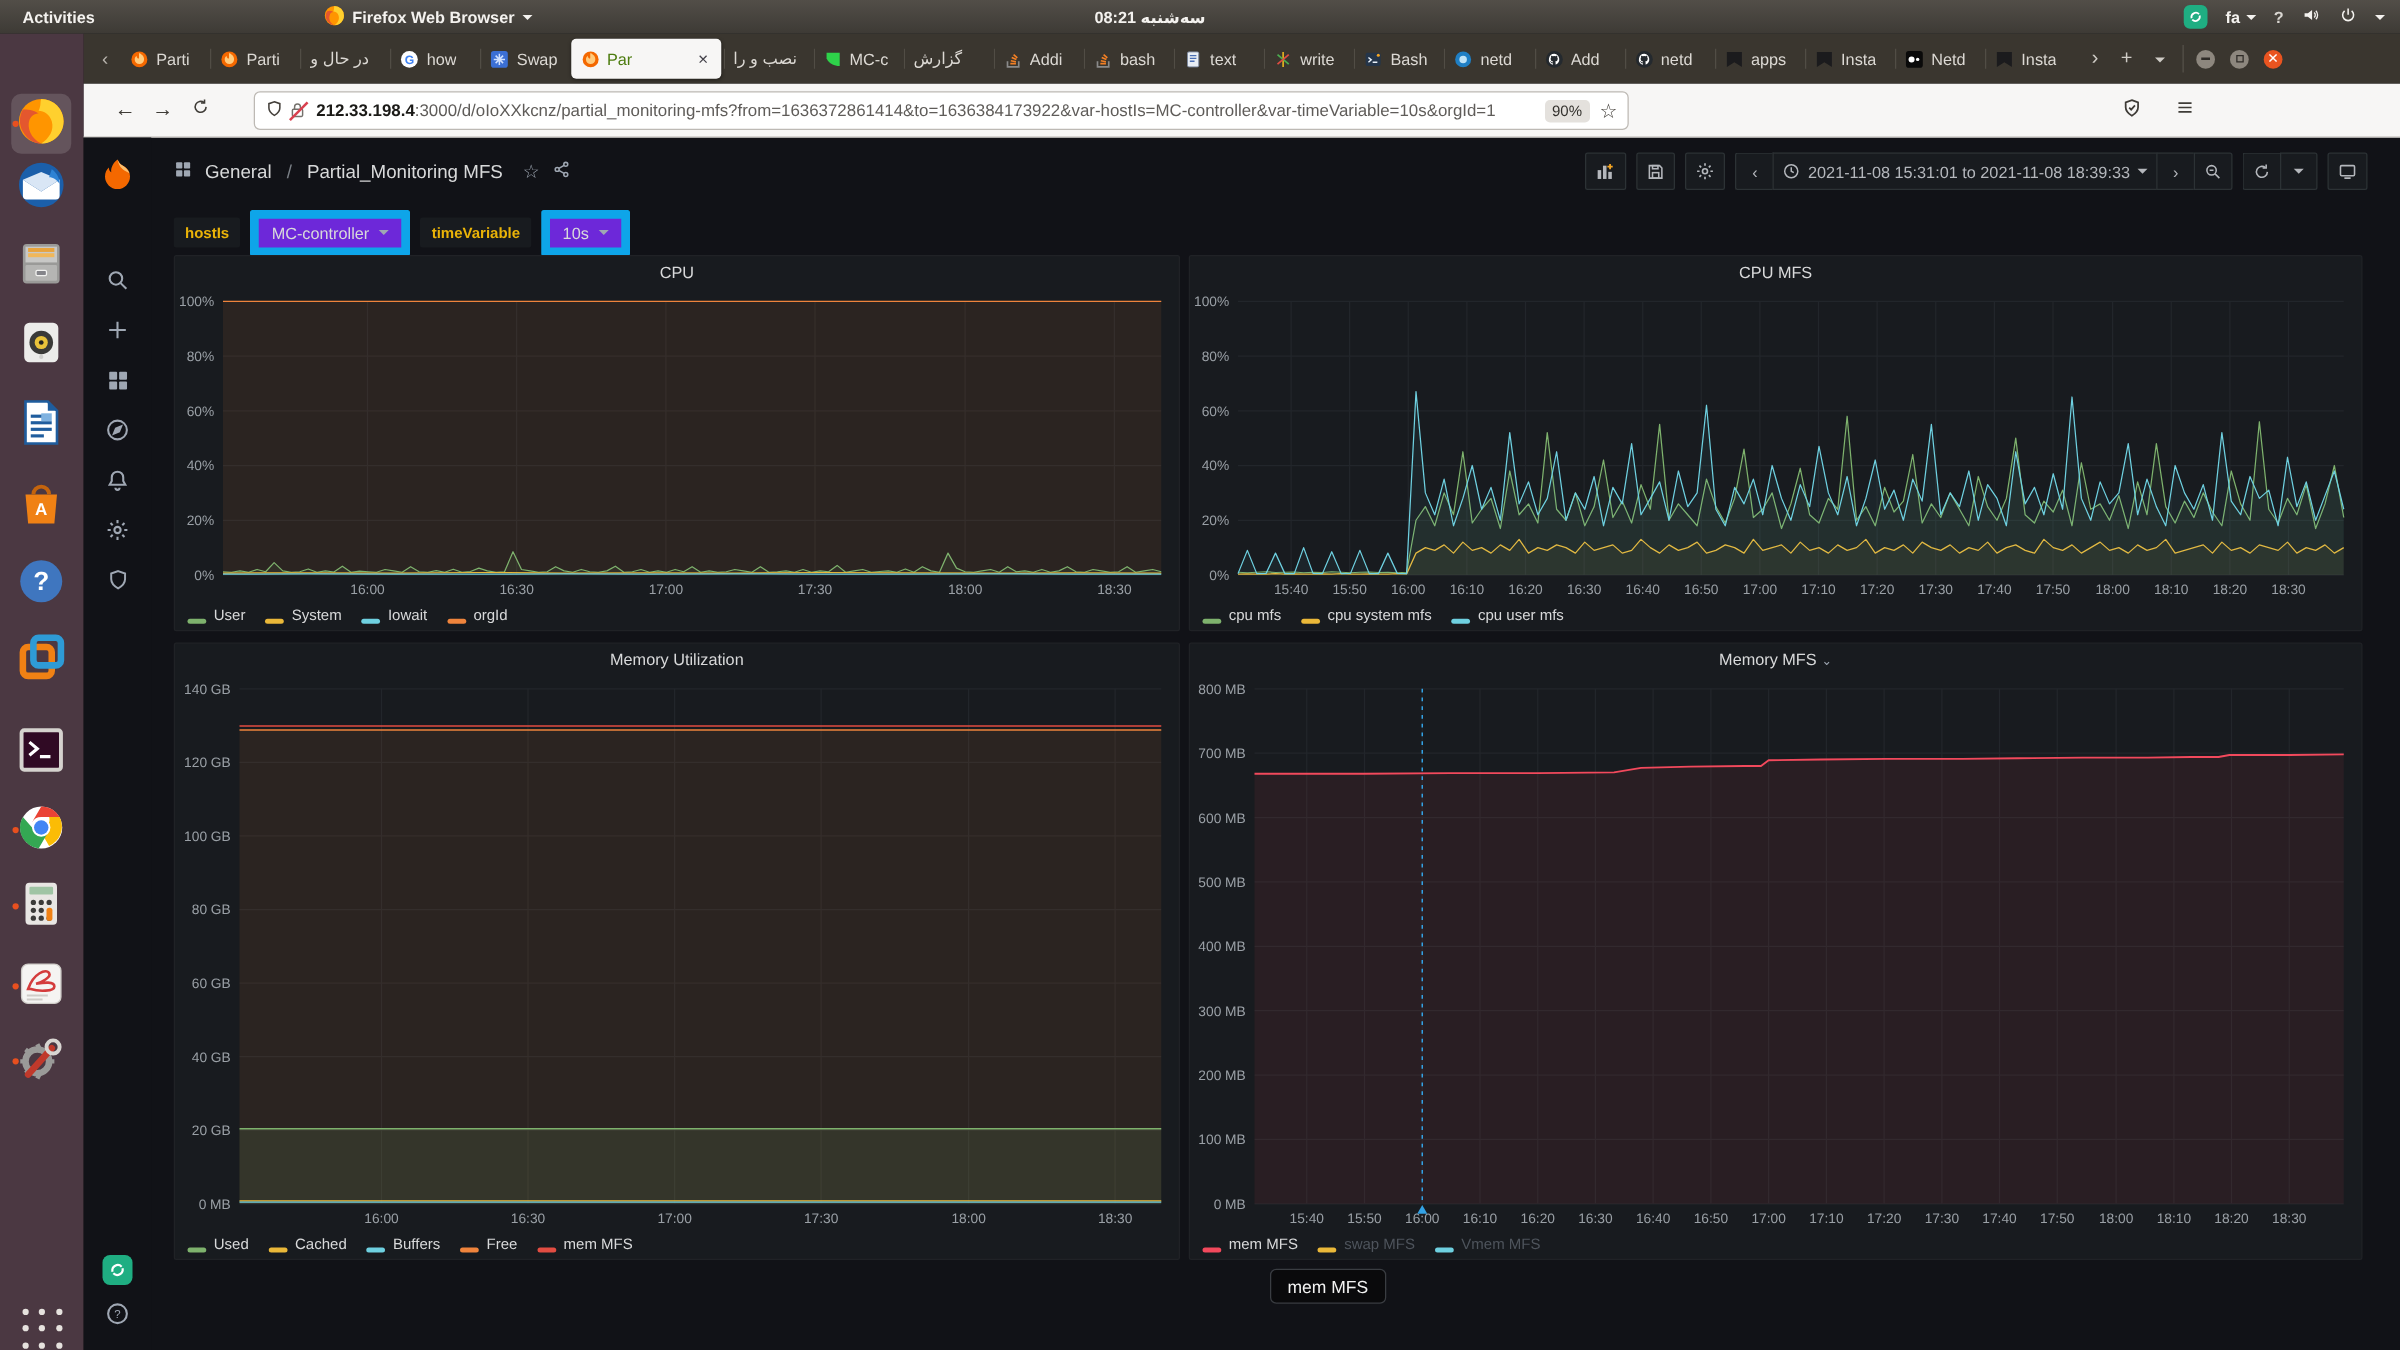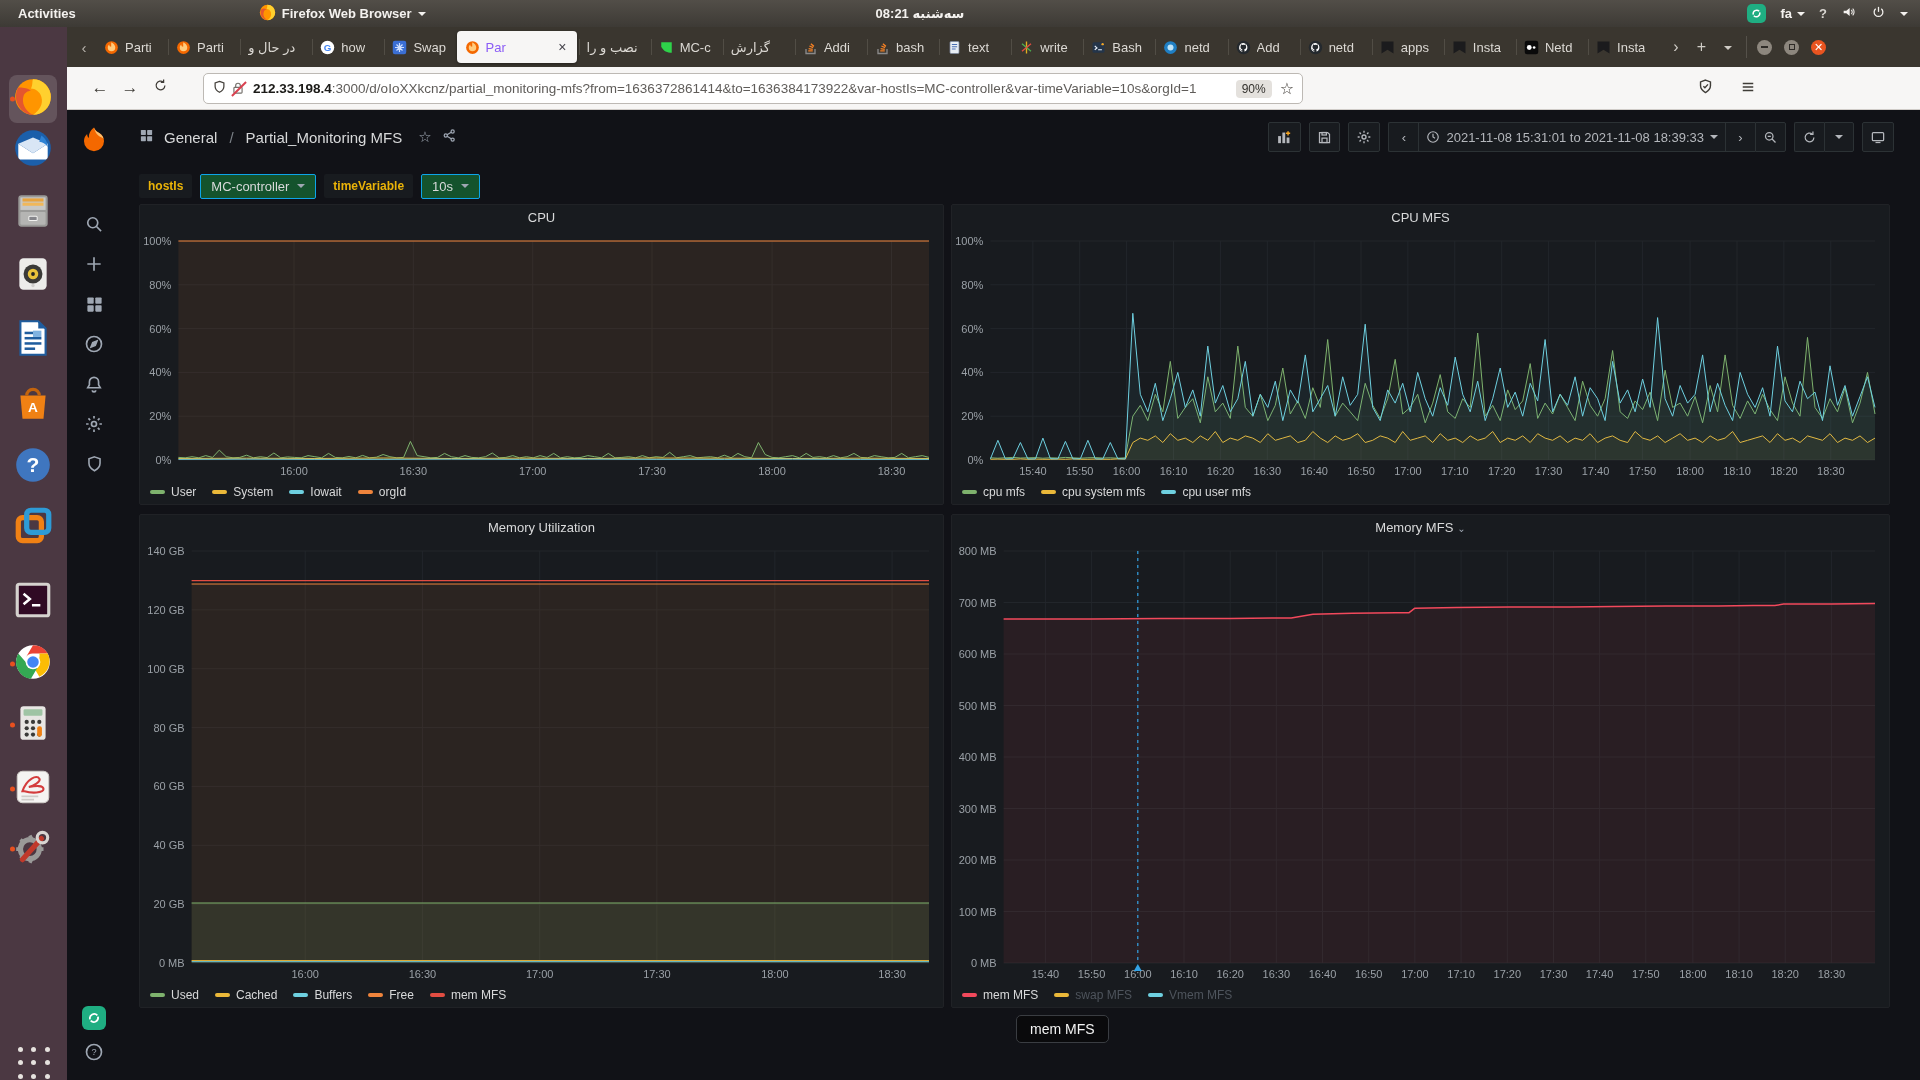--- a/index.html
+++ b/index.html
@@ -28,21 +28,21 @@
   
   .window{position:absolute;left:67px;top:27px;width:1853px;height:1053px;display:flex;flex-direction:column;}
   .tabbar{height:40px;background:#3a362f;display:flex;align-items:center;padding:0 6px;color:#e8e6e2;font-size:13px;}
   .tab-scroll{width:22px;text-align:center;color:#b7b3ac;font-size:15px;}
   .tabs{display:flex;flex:1;height:32px;min-width:0;}
   .tab{display:flex;align-items:center;gap:6px;padding:0 8px;max-width:97px;min-width:0;flex:1 1 80px;
     border-radius:4px;margin:0 1px;position:relative;overflow:hidden;white-space:nowrap;}
   .tab:not(.active):not(:first-child)::before{content:"";position:absolute;left:0;top:8px;bottom:8px;width:1px;background:#514d45;}
   .tab .t-title{overflow:hidden;min-width:0;color:#dcd9d4;}
   .tab.active{background:#f7f6f5;color:#17161b;flex:0 0 120px;max-width:120px;box-shadow:0 1px 3px rgba(0,0,0,.4);}
-  .tab.active .t-title{color:#8b5cf6;}
+  .tab.active .t-title{color:#4d7c0f;}
   .tab .t-close{margin-left:auto;color:#44424a;font-size:14px;padding:0 2px;}
   .tab-actions{display:flex;align-items:center;gap:18px;color:#cfccc6;font-size:16px;padding:0 14px;}
   .tb-divider{width:1px;height:22px;background:#55514a;}
   .win-controls{display:flex;align-items:center;gap:12px;margin:0 88px 0 10px;}
   .wc{width:15px;height:15px;border-radius:50%;background:#8d8press;}
   .wc{background:#8d877e;display:flex;align-items:center;justify-content:center;}
   .wc .line{width:7px;height:1.5px;background:#2e2b27;}
   .wc .sq{width:6px;height:6px;border:1.5px solid #2e2b27;}
   .wc.close{background:#e95420;color:#fff;font-size:11px;line-height:1;}
 
@@ -71,28 +71,28 @@
   .crumb .icnbtn{color:#9fa7b3;font-size:15px;}
   .g-actions{margin-left:auto;display:flex;align-items:center;gap:8px;}
   .g-btn{height:30px;min-width:30px;border:1px solid #2c3235;background:#181b1f;border-radius:2px;
     display:flex;align-items:center;justify-content:center;color:#b4b7bc;padding:0 7px;gap:6px;font-size:13px;}
   .g-group{display:flex;align-items:center;}
   .g-group .g-btn{border-radius:0;border-right-width:0;}
   .g-group .g-btn:first-child{border-radius:2px 0 0 2px;}
   .g-group .g-btn:last-child{border-radius:0 2px 2px 0;border-right-width:1px;}
   .g-vars{display:flex;align-items:center;gap:8px;padding:6px 0 0 18px;height:38px;}
   .var-label{background:#181b1f;color:#eab308;font-size:12px;font-weight:bold;padding:5px 9px;border-radius:2px;}
-  .var-value{background:#14532d;border:1px solid #0ea5e9;color:#d8d9da;font-size:13px;padding:4px 10px;border-radius:2px;display:flex;align-items:center;gap:8px;}
+  .var-value{background:#6d28d9;border:7px solid #0ea5e9;color:#d8d9da;font-size:13px;padding:4px 10px;border-radius:2px;display:flex;align-items:center;gap:8px;}
   .g-grid{position:absolute;left:18px;top:94px;display:grid;grid-template-columns:805px 939px;grid-template-rows:301px 494px;gap:9px 7px;}
   .panel{background:#181b1f;border:1px solid #202226;border-radius:2px;display:flex;flex-direction:column;position:relative;}
   .p-title{height:26px;line-height:26px;text-align:center;color:#d8d9da;font-size:13px;font-weight:500;}
   .p-title .tcaret{color:#9fa7b3;font-size:10px;margin-left:4px;}
   .p-body{flex:1;position:relative;min-height:0;}
   .p-legend{height:24px;display:flex;align-items:center;gap:16px;padding-left:10px;font-size:12px;color:#d8d9da;overflow:hidden;}
-  .leg-item{display:flex;align-items:center;gap:6px;}
+  .leg-item{display:flex;align-items:flex-end;gap:6px;}
   .leg-item i{width:15px;height:4px;border-radius:2px;display:inline-block;}
   .leg-item.dim span{color:#4e545c;}
 
   .g-tooltip{position:absolute;left:1016px;top:1015px;background:#0b0b0cf2;border:1px solid #3a3d42;border-radius:5px;
     color:#f3f3f3;font-size:14px;padding:5px 13px;z-index:50;}
 
   svg text{font-family:"Liberation Sans","DejaVu Sans",sans-serif;}
 </style>
 </head>
 <body>

